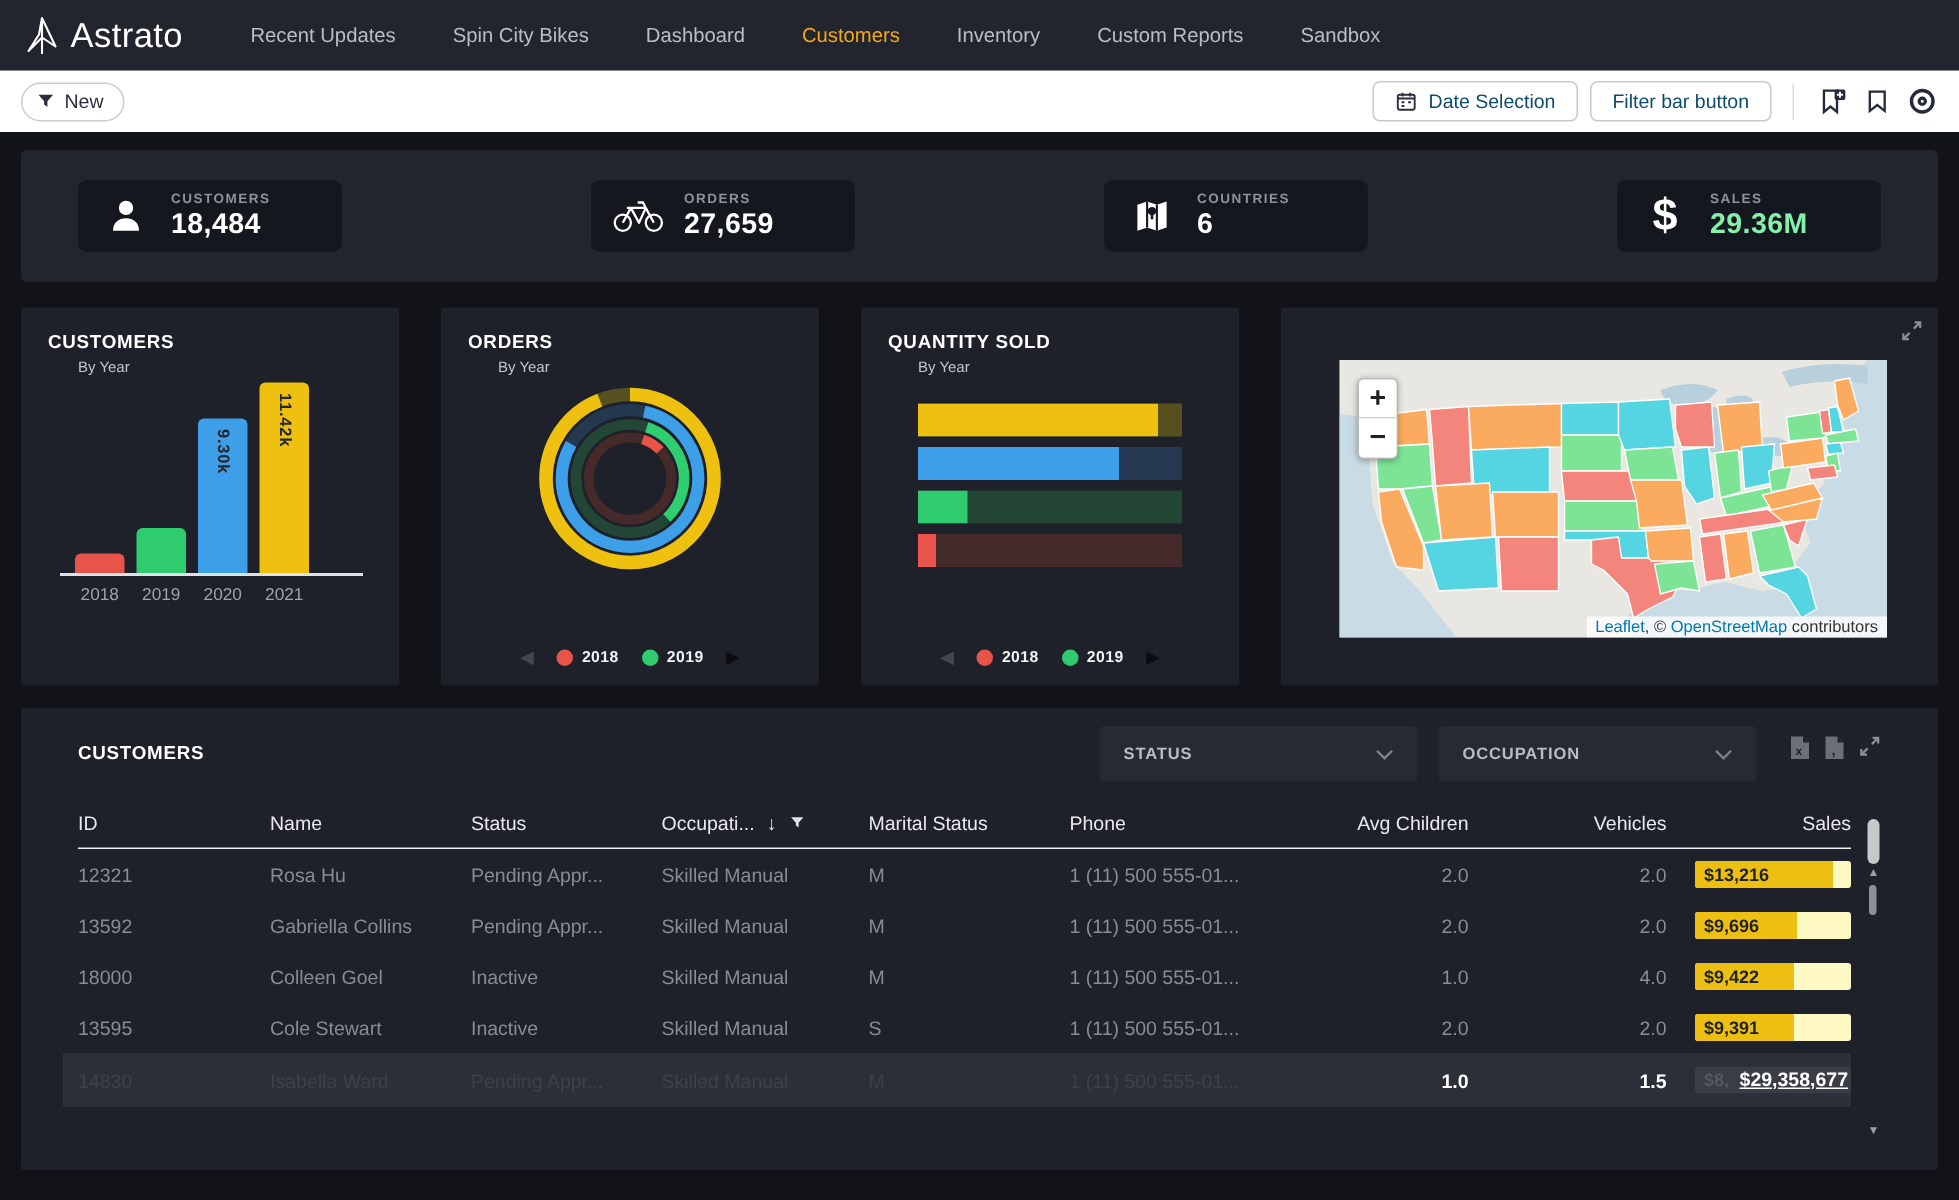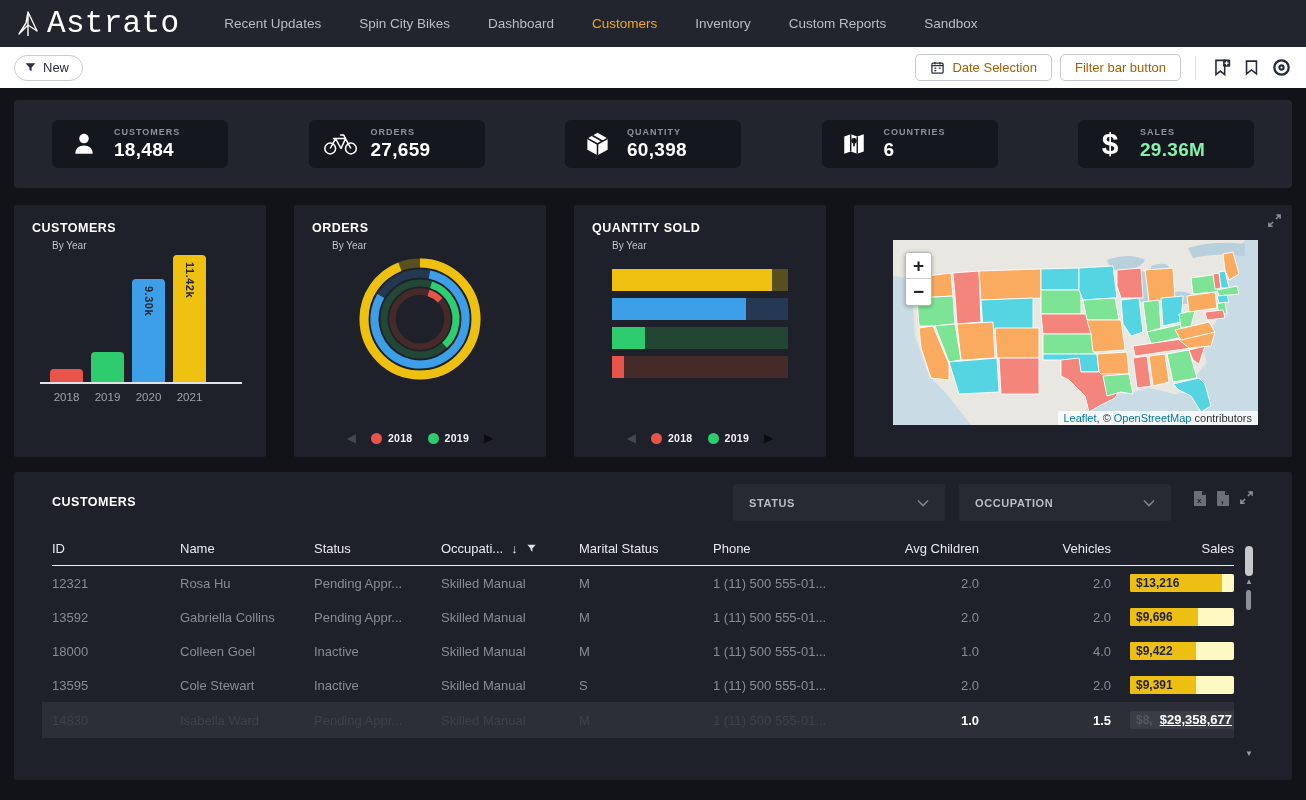--- a/index.html
+++ b/index.html
@@ -2,31 +2,31 @@
 <html><head>
 <meta charset="utf-8">
 <style>
   * { margin:0; padding:0; box-sizing:border-box; }
   html,body { width:1306px; height:800px; }
   body { font-family:"Liberation Sans", sans-serif; background:#111318; overflow:hidden; position:relative; }
 
   
   .topnav { height:47px; background:#22252e; display:flex; align-items:center; padding:0 16px; }
   .brand { display:flex; align-items:center; gap:7px; margin-right:26px; cursor:pointer; }
-  .brand-name { font-family:Liberation Mono, monospace; font-size:31px; color:#ffffff; letter-spacing:.3px; }
+  .brand-name { font-family:Liberation Sans, sans-serif; font-size:23px; color:#ffffff; letter-spacing:.3px; }
   .nav-item { color:#b9bdc7; font-size:13.5px; padding:0 19px; cursor:pointer; white-space:nowrap; }
   .nav-item.active { color:#f2a818; }
 
   
   .toolbar { height:41px; background:#ffffff; display:flex; align-items:center; padding:0 14px; }
   .pill { display:inline-flex; align-items:center; gap:6px; border:1px solid #c9ccd3; border-radius:14px;
           height:26px; padding:0 13px 0 9px; font-size:13px; color:#2b2e3e; background:#fff; cursor:pointer; }
   .tb-right { margin-left:auto; display:flex; align-items:center; gap:8px; }
   .tb-btn { display:inline-flex; align-items:center; gap:7px; border:1px solid #c6c9d2; border-radius:5px;
-            height:27px; padding:0 14px; font-size:13px; color:#a16207; background:#fff; cursor:pointer; white-space:nowrap; }
+            height:27px; padding:0 14px; font-size:13px; color:#0c4a6e; background:#fff; cursor:pointer; white-space:nowrap; }
   .tb-divider { width:1px; height:24px; background:#dcdee3; margin:0 6px; }
   .tb-icon { width:22px; height:22px; display:flex; align-items:center; justify-content:center; cursor:pointer; }
 
   
   .kpi-band { margin:12px 14px 0; height:88px; background:#22252d; border-radius:4px;
               display:flex; align-items:center; justify-content:space-between; padding:0 38px; }
   .kpi-card { width:176px; height:48px; background:#15171e; border-radius:6px; display:flex; align-items:center; padding:0 14px; gap:12px; }
   .kpi-icon { width:36px; display:flex; justify-content:center; align-items:center; flex:none; }
   .kpi-label { font-size:9px; font-weight:bold; letter-spacing:1px; color:#8d929c; }
   .kpi-value { font-size:19px; font-weight:bold; color:#ffffff; letter-spacing:.3px; margin-top:2px; }
@@ -202,32 +202,20 @@
     <div class="kpi-icon">
       <svg width="38" height="26" viewBox="0 0 40 26">
           <circle cx="8" cy="18" r="6" fill="none" stroke="#fff" stroke-width="1.7"></circle>
           <circle cx="31" cy="18" r="6" fill="none" stroke="#fff" stroke-width="1.7"></circle>
           <path d="M8 18 L14 7 L25 7 L31 18 M14 7 L20 18 L25 7 M25 7 l-2-4 h-4 M11 7 h6" fill="none" stroke="#fff" stroke-width="1.7" stroke-linejoin="round"></path>
         </svg>
     </div>
     <div>
         <div class="kpi-label">ORDERS</div>
          <div class="kpi-value">27,659</div>
-      </div>
-  </div>
-  <div class="kpi-card">
-    <div class="kpi-icon">
-      <svg width="27" height="28" viewBox="0 0 24 24">
-          <path d="M3 7 L12 2 L21 7 L21 17 L12 22 L3 17 Z" fill="#fff"></path>
-          <path d="M3 7 L12 12 L21 7 M12 12 V22 M7.5 4.5 L16.5 9.5" stroke="#15171e" stroke-width="1.4" fill="none"></path>
-        </svg>
-    </div>
-    <div>
-        <div class="kpi-label">QUANTITY</div>
-         <div class="kpi-value">60,398</div>
       </div>
   </div>
   <div class="kpi-card">
     <div class="kpi-icon">
       <svg width="26" height="28" viewBox="0 0 24 24">
           <path d="M3 5 L9 3 L15 5 L21 3 V19 L15 21 L9 19 L3 21 Z" fill="#fff"></path>
           <path d="M9 3 V19 M15 5 V21" stroke="#15171e" stroke-width="1.3"></path>
           <circle cx="12" cy="9" r="2.6" fill="#15171e"></circle>
           <path d="M12 9 l0 5" stroke="#15171e" stroke-width="1.6"></path>
         </svg>

